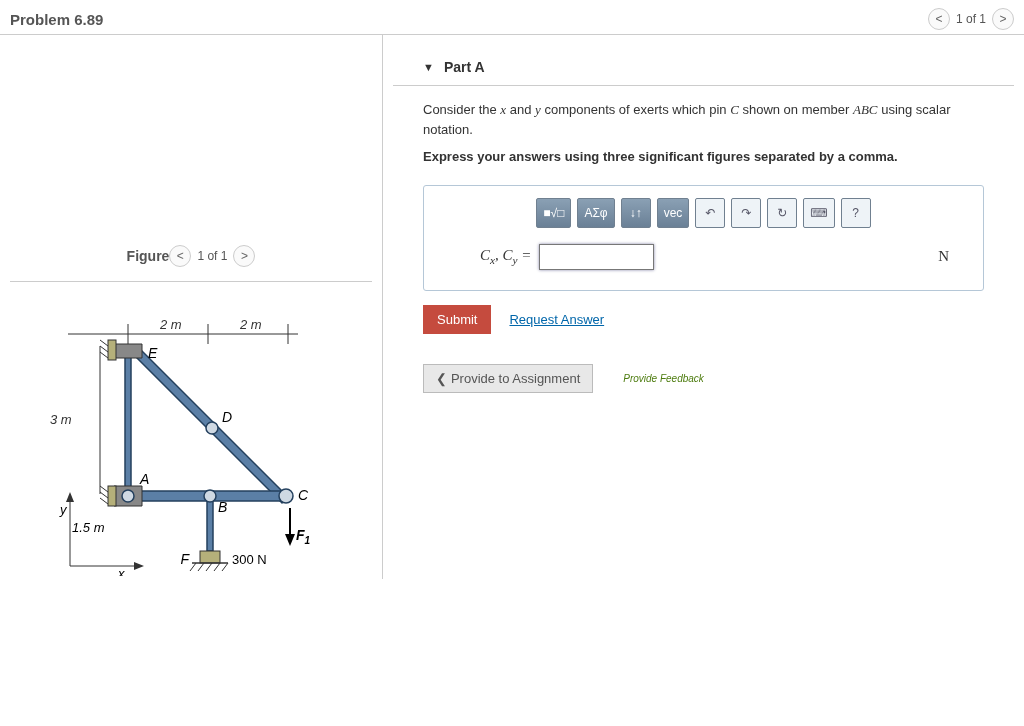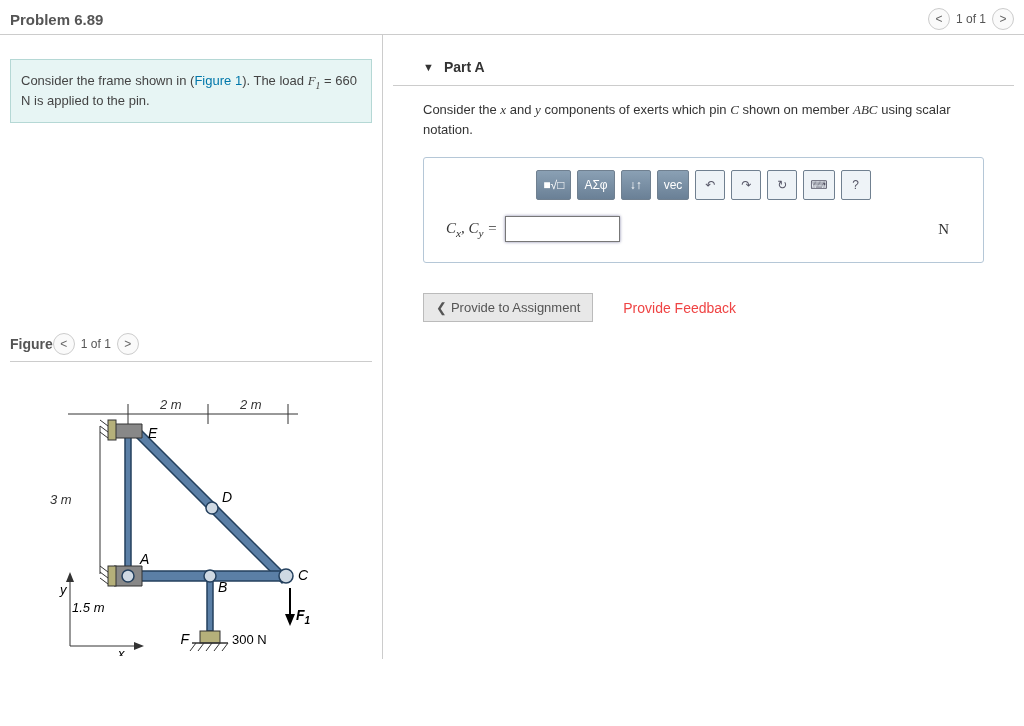--- a/index.html
+++ b/index.html
@@ -7,62 +7,59 @@
   .header { display: flex; justify-content: space-between; align-items: center; padding: 8px 10px 4px; border-bottom: 1px solid #ccc; gap: 17px; }
   .header h1 { font-size: 15px; font-weight: bold; color: #555; }
   .pager { display: flex; align-items: center; gap: 6px; color: #555; font-size: 12px; }
   .pager-btn { width: 22px; height: 22px; border: 1px solid #ccc; border-radius: 50%; background: #fafafa; display: flex; align-items: center; justify-content: center; cursor: pointer; color: #666; font-size: 12px; }
   .main { display: flex; }
   .left { width: 383px; border-right: 1px solid #ccc; padding: 0; }
   .right { flex: 1; padding: 0 10px; }
   .prompt-box { margin: 24px 10px 10px; padding: 12px 10px; background: #e7f5f4; border: 1px solid #b5d8d5; font-size: 13px; line-height: 1.4; color: #444; }
   .prompt-box .fig-link { color: #0077aa; }
   .fig-section { margin-top: 210px; padding: 0 10px; }
-  .fig-header { display: flex; justify-content: flex-start; align-items: center; border-bottom: 1px solid #ccc; padding-bottom: 6px; }
+  .fig-header { display: flex; justify-content: center; align-items: center; border-bottom: 1px solid #ccc; padding-bottom: 14px; }
   .fig-header h2 { font-size: 14px; font-weight: bold; color: #555; }
   .figure-canvas { margin-top: 14px; width: 300px; height: 280px; position: relative; }
   .part-header { display: flex; align-items: center; gap: 10px; padding: 24px 10px 10px 30px; border-bottom: 1px solid #ccc; }
   .part-header .caret { font-size: 11px; }
   .part-header .label { font-weight: bold; font-size: 14px; }
   .instr { padding: 14px 30px 10px; line-height: 1.5; }
   .math-i { font-style: italic; font-family: 'Times New Roman', serif; }
   .instr strong { display: block; margin-top: 8px; font-weight: bold; }
   .answer-box { margin: 8px 30px 0; border: 1px solid #b5c7d7; border-radius: 3px; padding: 12px 14px 20px; }
   .toolbar { display: flex; gap: 6px; justify-content: center; margin-bottom: 16px; }
   .tool { height: 30px; min-width: 30px; padding: 0 6px; border: 1px solid #708090; background: linear-gradient(#8aa0b4,#6a8096); color: #fff; display: flex; align-items: center; justify-content: center; cursor: pointer; font-size: 12px; border-radius: 2px; }
   .tool.light { background: #eef3f7; color: #556; }
   .answer-line { display: flex; align-items: center; gap: 8px; padding: 0 8px; }
-  .answer-line .lhs { font-family: 'Times New Roman', serif; font-style: italic; font-size: 15px; }
+  .answer-line .lhs { font-family: 'Times New Roman', serif; font-style: italic; font-size: 15px; margin-left: 34px; }
   .answer-input { width: 115px; height: 26px; border: 1px solid #777; box-shadow: 0 0 3px #88a; }
   .unit { margin-left: auto; font-family: 'Times New Roman', serif; font-size: 15px; padding-right: 12px; }
   .submit-row { margin: 14px 30px 0; display: flex; align-items: center; gap: 18px; }
   .submit-btn { background: #c54b3e; color: #fff; border: none; padding: 7px 14px; font-size: 13px; cursor: pointer; }
   .req-link { color: #0066aa; text-decoration: underline; font-size: 13px; cursor: pointer; }
   .bottom-row { margin: 30px 30px 0; display: flex; gap: 30px; align-items: center; }
   .return-btn { background: #e8e8e8; border: 1px solid #bbb; padding: 6px 12px; color: #555; font-size: 13px; cursor: pointer; display: flex; align-items: center; gap: 4px; }
-  .feedback-link { color: #ef4444; font-size: 14px; cursor: pointer; }
+  .feedback-link { color: #4d7c0f; font-size: 10px; cursor: pointer; font-style: italic; }
   sub { font-size: 0.75em; }
 </style>
 </head>
 <body>
 
 <div class="header">
   <h1>Problem 6.89</h1>
   <div class="pager">
     <div class="pager-btn">&lt;</div>
     <span>1 of 1</span>
     <div class="pager-btn">&gt;</div>
   </div>
 </div>
 
 <div class="main">
   <div class="left">
-    <div class="prompt-box">
-      <span>Consider the frame shown in (</span><a class="fig-link">Figure 1</a><span>). The load </span><span class="math-i"><span>F</span><sub>1</sub></span><span> = 660  N is applied to the pin.</span>
-    </div>
 
     <div class="fig-section">
       <div class="fig-header">
         <h2>Figure</h2>
         <div class="pager">
           <div class="pager-btn">&lt;</div>
           <span>1 of 1</span>
           <div class="pager-btn">&gt;</div>
         </div>
       </div>
@@ -123,20 +120,21 @@
   </div>
 
   <div class="right">
     <div class="part-header">
       <span class="caret">▼</span>
       <span class="label">Part A</span>
     </div>
 
     <div class="instr">
       <span>Consider the </span><span class="math-i">x</span><span> and </span><span class="math-i">y</span><span> components of exerts which pin </span><span class="math-i">C</span><span> shown on member </span><span class="math-i">ABC</span><span> using scalar notation.</span>
+      <strong>Express your answers using three significant figures separated by a comma.</strong>
     </div>
 
     <div class="answer-box">
       <div class="toolbar">
         <div class="tool">■√□</div>
         <div class="tool">ΑΣφ</div>
         <div class="tool">↓↑</div>
         <div class="tool">vec</div>
         <div class="tool light">↶</div>
         <div class="tool light">↷</div>
@@ -144,20 +142,24 @@
         <div class="tool light">⌨</div>
         <div class="tool light">?</div>
       </div>
       <div class="answer-line">
         <span class="lhs"><span>C</span><sub>x</sub>, <span>C</span><sub>y</sub><span> =</span></span>
         <input class="answer-input" type="text" style="">
         <span class="unit">N</span>
       </div>
     </div>
 
+    <div class="submit-row">
+      <button class="submit-btn">Submit</button>
+      <a class="req-link">Request Answer</a>
+    </div>
 
     <div class="bottom-row">
       <button class="return-btn">
         <span>❮</span>
         <span>Provide to Assignment</span>
       </button>
       <a class="feedback-link">Provide Feedback</a>
     </div>
   </div>
 </div>

